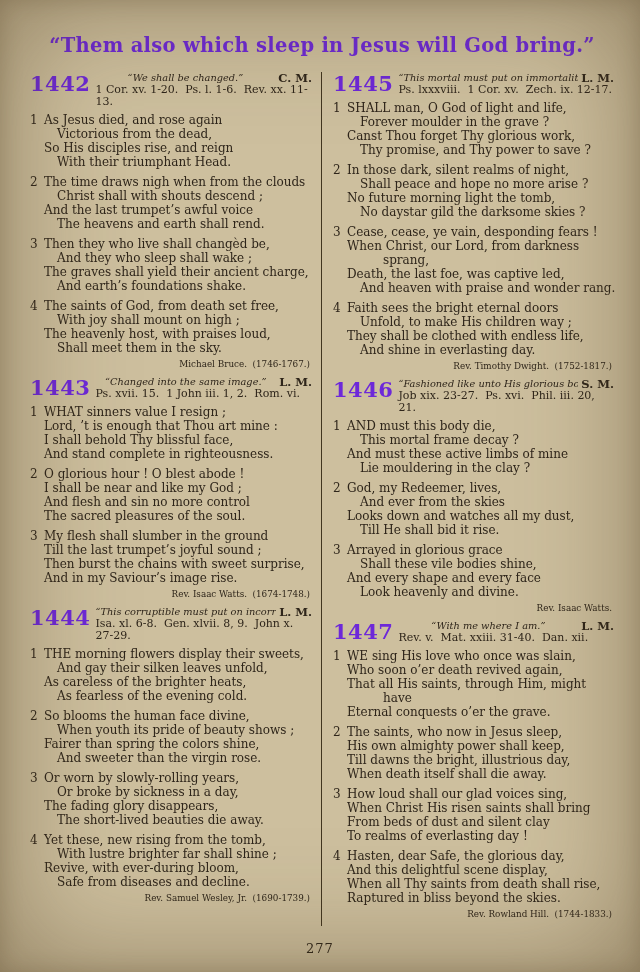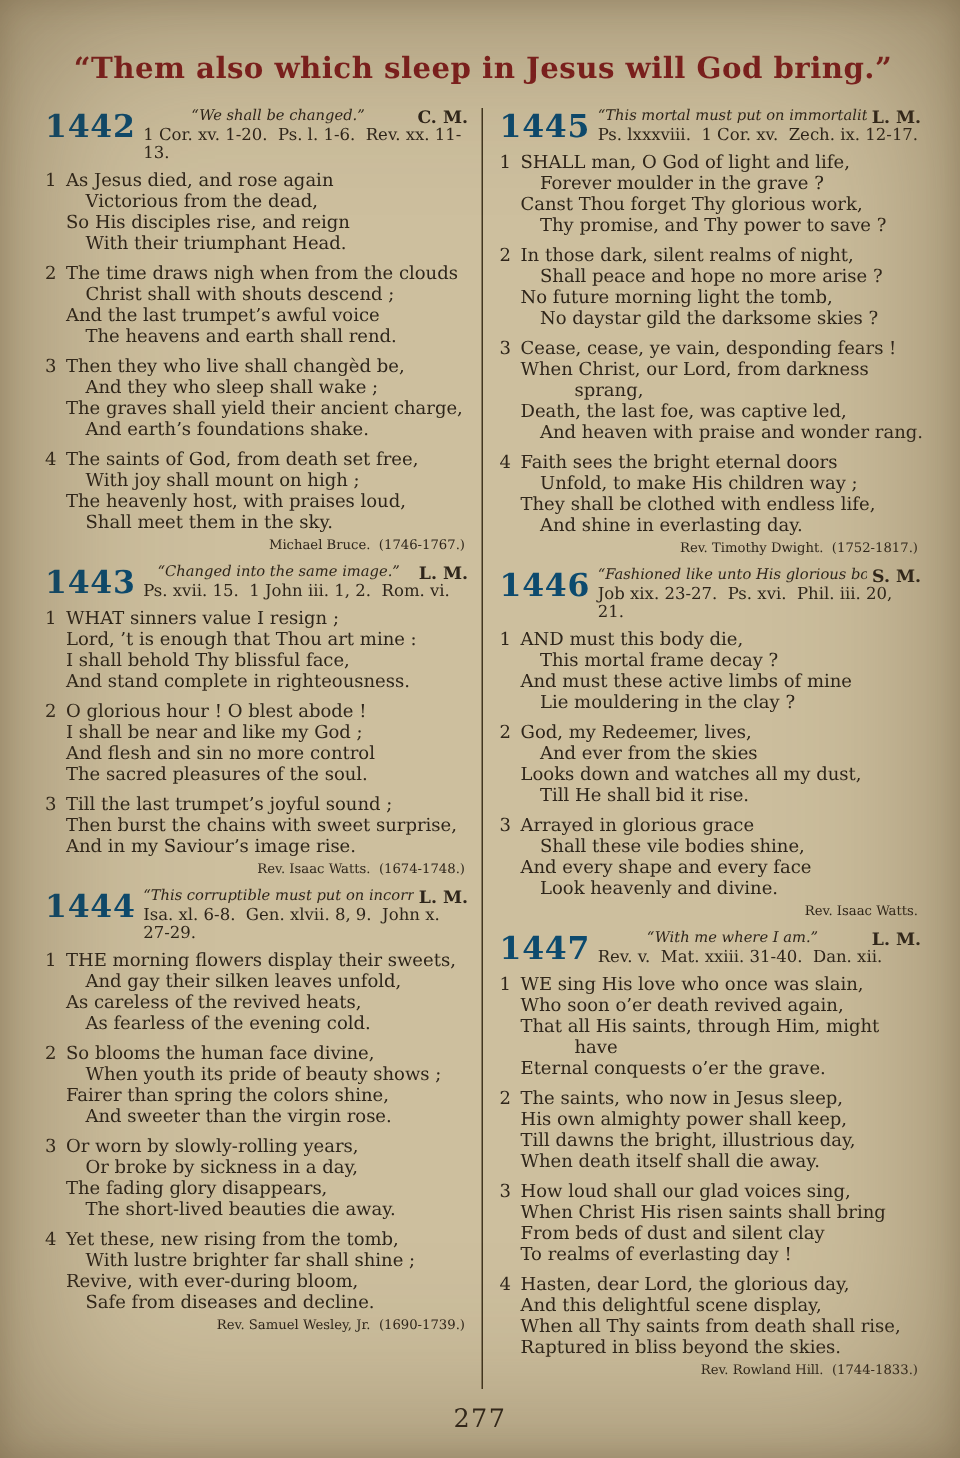--- a/index.html
+++ b/index.html
@@ -19,51 +19,51 @@
     pointer-events: none;
     z-index: 5;
   }
   .page { padding: 34px 26px 0 30px; height: 100%; position: relative; }
   .header-quote {
     text-align: center;
     font-weight: bold;
     font-size: 19.5px;
     letter-spacing: .3px;
     margin-bottom: 15px;
-    color: #7f1d1d;
+    color: #6d28d9;
   }
   .columns { display: flex; align-items: stretch; }
   .col { width: 50%; }
   .col:first-child { padding-right: 9px; border-right: 1.5px solid #41351f; }
   .col:last-child { padding-left: 11px; }
   .hymn { margin-bottom: 7px; }
   .hymn-head { display: flex; margin-bottom: 5px; }
   .hymn-number {
     font-size: 21px;
     font-weight: bold;
     line-height: 24px;
     margin-right: 5px;
     letter-spacing: .5px;
-    color: #0c4a6e;
+    color: #6d28d9;
   }
   .hymn-head-text { flex: 1; min-width: 0; }
   .quote-row { display: flex; align-items: flex-start; }
   .hymn-quote { flex: 1; text-align: center; font-size: 9.8px; line-height: 12px; white-space: nowrap; overflow: hidden; font-style: italic; }
   .hymn-meter { font-size: 11.5px; font-weight: bold; margin-left: 3px; white-space: nowrap; line-height: 12px; }
   .hymn-refs { font-size: 11px; line-height: 12px; white-space: pre-wrap; }
   .verse { display: flex; margin-bottom: 6px; font-size: 12px; line-height: 14px; }
   .verse-num { width: 14px; flex: none; }
   .verse-lines { flex: 1; min-width: 0; }
   .vline { white-space: nowrap; }
   .ind1 { padding-left: 13px; }
   .ind2 { padding-left: 36px; }
   .attribution { text-align: right; font-size: 8.8px; margin: -2px 2px 7px 0; white-space: pre-wrap; }
   .page-number {
     position: absolute; left: 0; right: 0; bottom: 16px;
-    text-align: center; font-size: 17px; letter-spacing: 1px;
+    text-align: center; font-size: 13px; letter-spacing: 1px;
   }
 </style>
 </head>
 <body>
 
 <div class="page">
   <div class="header-quote">“Them also which sleep in Jesus will God bring.”</div>
   <div class="columns">
       <div class="col">
         <section class="hymn">
@@ -140,20 +140,21 @@
             <div class="verse-lines">
               <div class="vline ind0">O glorious hour ! O blest abode !</div>
               <div class="vline ind0">I shall be near and like my God ;</div>
               <div class="vline ind0">And flesh and sin no more control</div>
               <div class="vline ind0">The sacred pleasures of the soul.</div>
             </div>
           </div>
           <div class="verse">
             <span class="verse-num">3</span>
             <div class="verse-lines">
+              <div class="vline ind0">My flesh shall slumber in the ground</div>
               <div class="vline ind0">Till the last trumpet’s joyful sound ;</div>
               <div class="vline ind0">Then burst the chains with sweet surprise,</div>
               <div class="vline ind0">And in my Saviour’s image rise.</div>
             </div>
           </div>
           <div class="attribution">Rev. Isaac Watts.  (1674-1748.)</div>
         </section>
         <section class="hymn">
           <header class="hymn-head">
             <span class="hymn-number">1444</span>
@@ -163,21 +164,21 @@
                 <span class="hymn-meter">L. M.</span>
               </div>
               <div class="hymn-refs">Isa. xl. 6-8.  Gen. xlvii. 8, 9.  John x. 27-29.</div>
             </div>
           </header>
           <div class="verse">
             <span class="verse-num">1</span>
             <div class="verse-lines">
               <div class="vline ind0">THE morning flowers display their sweets,</div>
               <div class="vline ind1">And gay their silken leaves unfold,</div>
-              <div class="vline ind0">As careless of the revived heats,</div>
+              <div class="vline ind0">As careless of the brighter heats,</div>
               <div class="vline ind1">As fearless of the evening cold.</div>
             </div>
           </div>
           <div class="verse">
             <span class="verse-num">2</span>
             <div class="verse-lines">
               <div class="vline ind0">So blooms the human face divine,</div>
               <div class="vline ind1">When youth its pride of beauty shows ;</div>
               <div class="vline ind0">Fairer than spring the colors shine,</div>
               <div class="vline ind1">And sweeter than the virgin rose.</div>
@@ -330,21 +331,21 @@
             <div class="verse-lines">
               <div class="vline ind0">How loud shall our glad voices sing,</div>
               <div class="vline ind0">When Christ His risen saints shall bring</div>
               <div class="vline ind0">From beds of dust and silent clay</div>
               <div class="vline ind0">To realms of everlasting day !</div>
             </div>
           </div>
           <div class="verse">
             <span class="verse-num">4</span>
             <div class="verse-lines">
-              <div class="vline ind0">Hasten, dear Lord, the glorious day,</div>
+              <div class="vline ind0">Hasten, dear Safe, the glorious day,</div>
               <div class="vline ind0">And this delightful scene display,</div>
               <div class="vline ind0">When all Thy saints from death shall rise,</div>
               <div class="vline ind0">Raptured in bliss beyond the skies.</div>
             </div>
           </div>
           <div class="attribution">Rev. Rowland Hill.  (1744-1833.)</div>
         </section>
       </div>
     </div>
   <div class="page-number">277</div>

